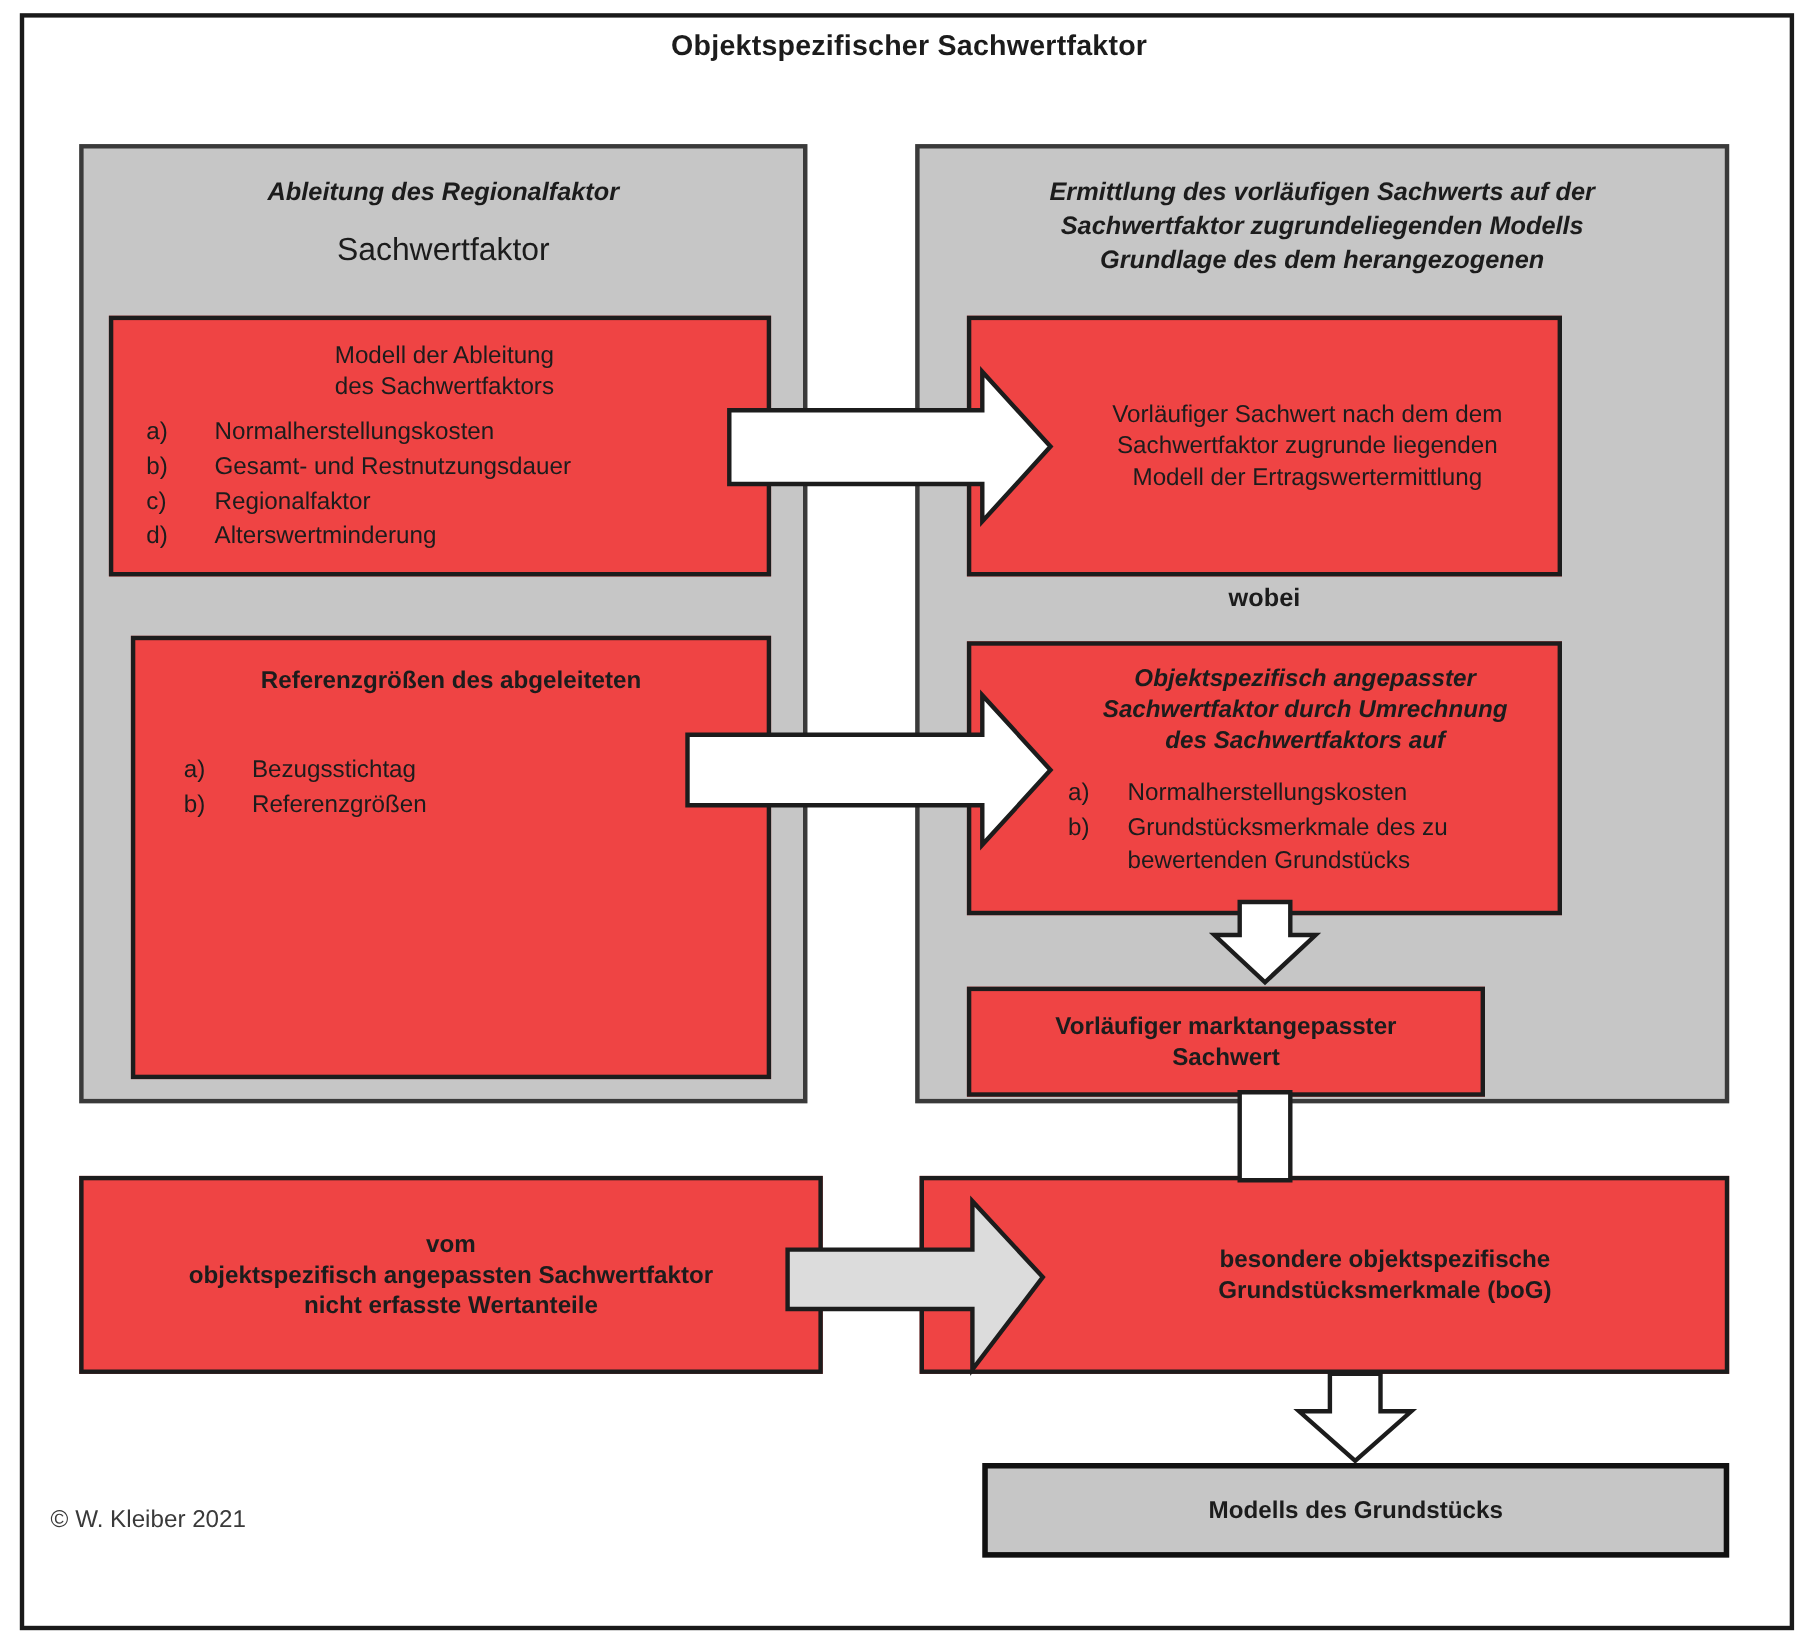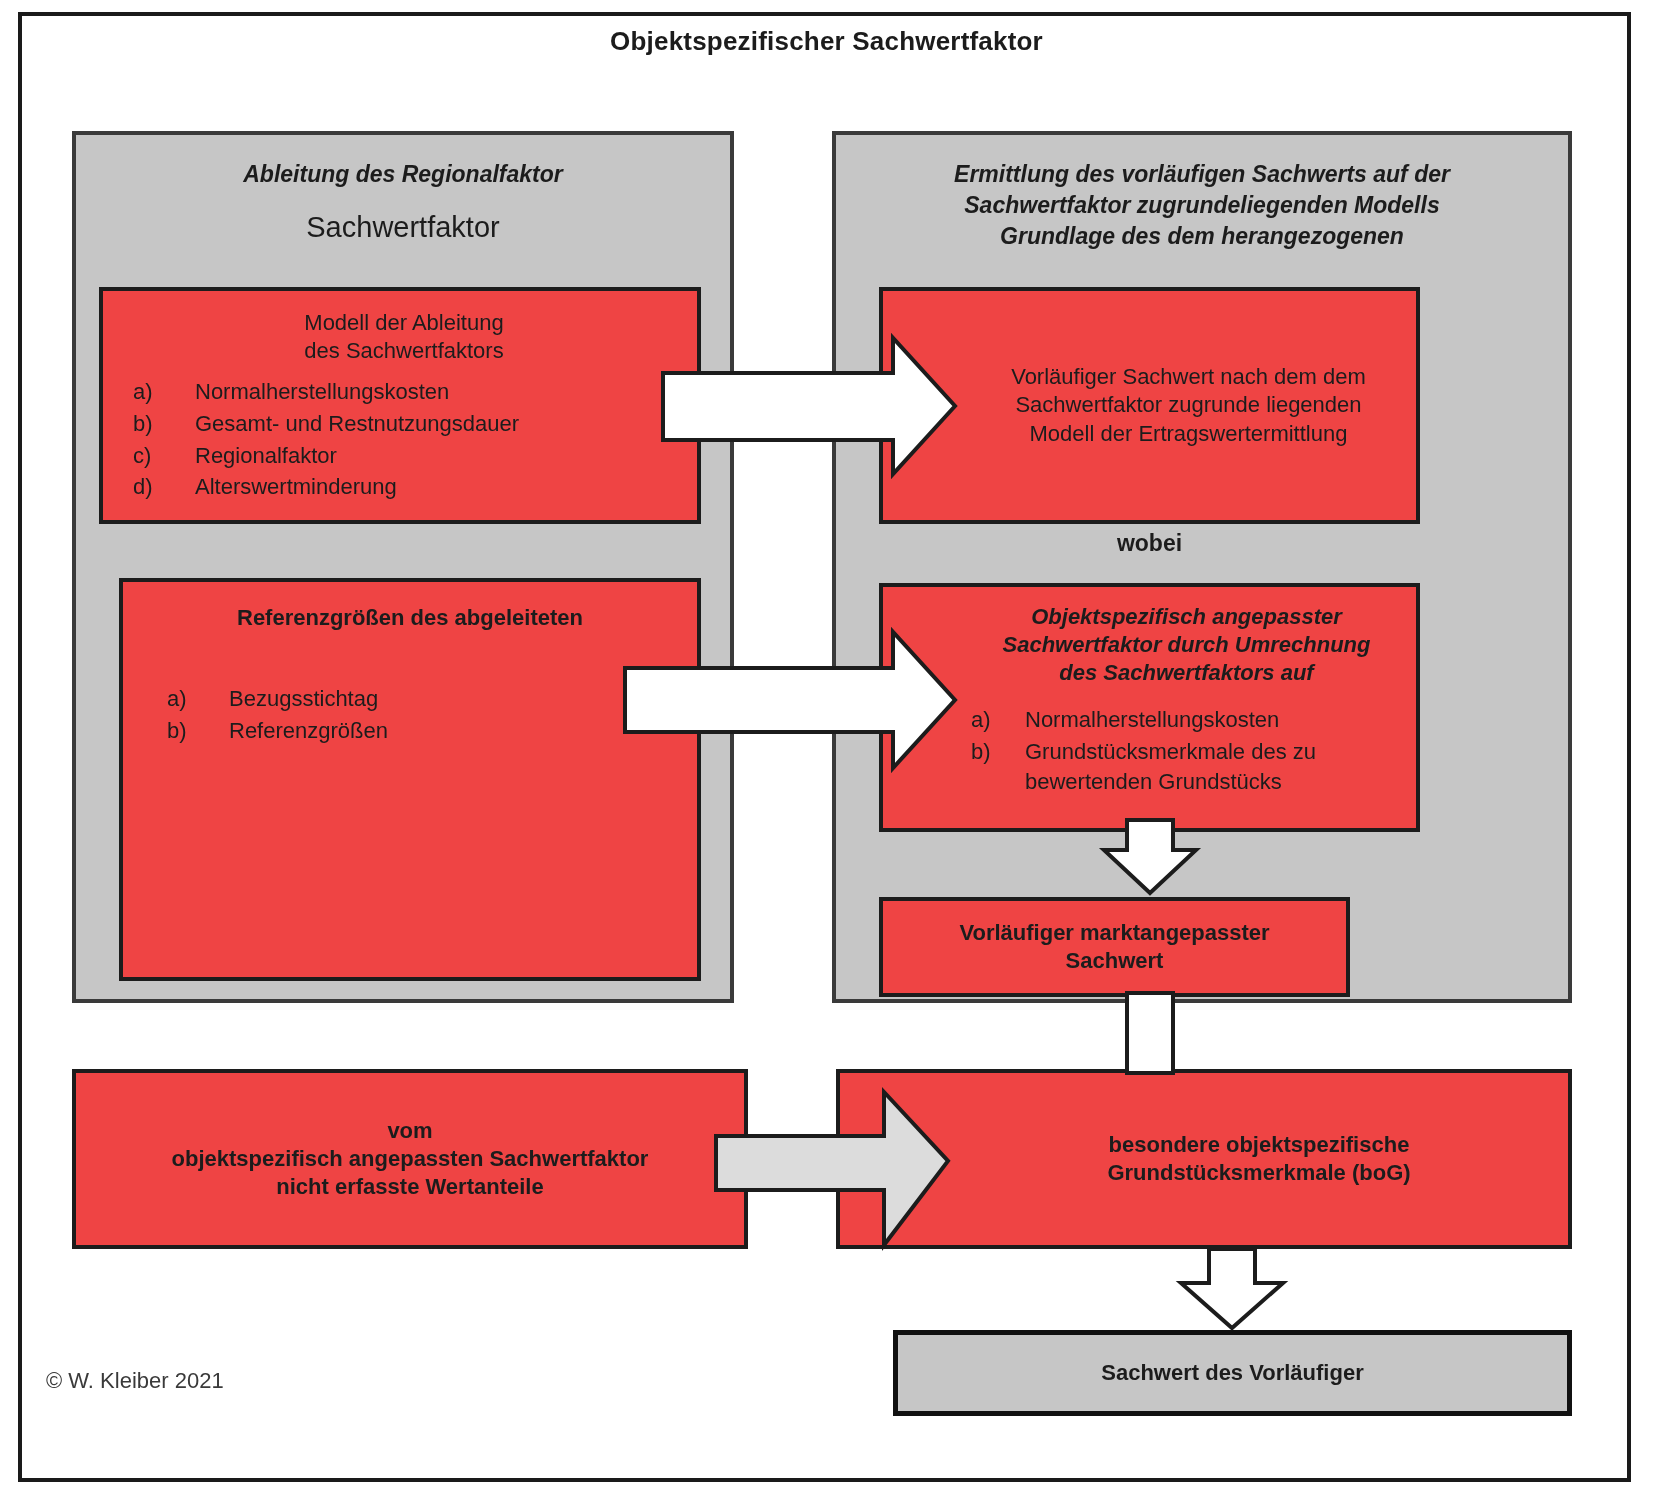--- a/index.html
+++ b/index.html
@@ -332,21 +332,21 @@
     <div class="inner">
       <div style="width:100%">
         <div class="box-title bold" style="text-align:center">besondere objektspezifische</div>
         <div class="box-title bold" style="text-align:center">Grundstücksmerkmale (boG)</div>
       </div>
     </div>
   </div>
 
   <div class="white-box" id="box-sachwert-grundstueck">
     <div class="inner">
-      <div class="box-title bold">Sachwert des Vorläufiger</div>
+      <div class="box-title bold">Modells des Grundstücks</div>
     </div>
   </div>
 
   <svg id="arrow-layer" viewBox="0 0 1653 1497">
 
     <polygon class="arrow-white" points="663,373 893,373 893,338 955,406 893,474 893,440 663,440"></polygon>
 
     <polygon class="arrow-white" points="625,668 893,668 893,632 955,700 893,768 893,732 625,732"></polygon>
 
     <polygon class="arrow-white" points="1127,820 1173,820 1173,850 1196,850 1150,893 1104,850 1127,850"></polygon>

